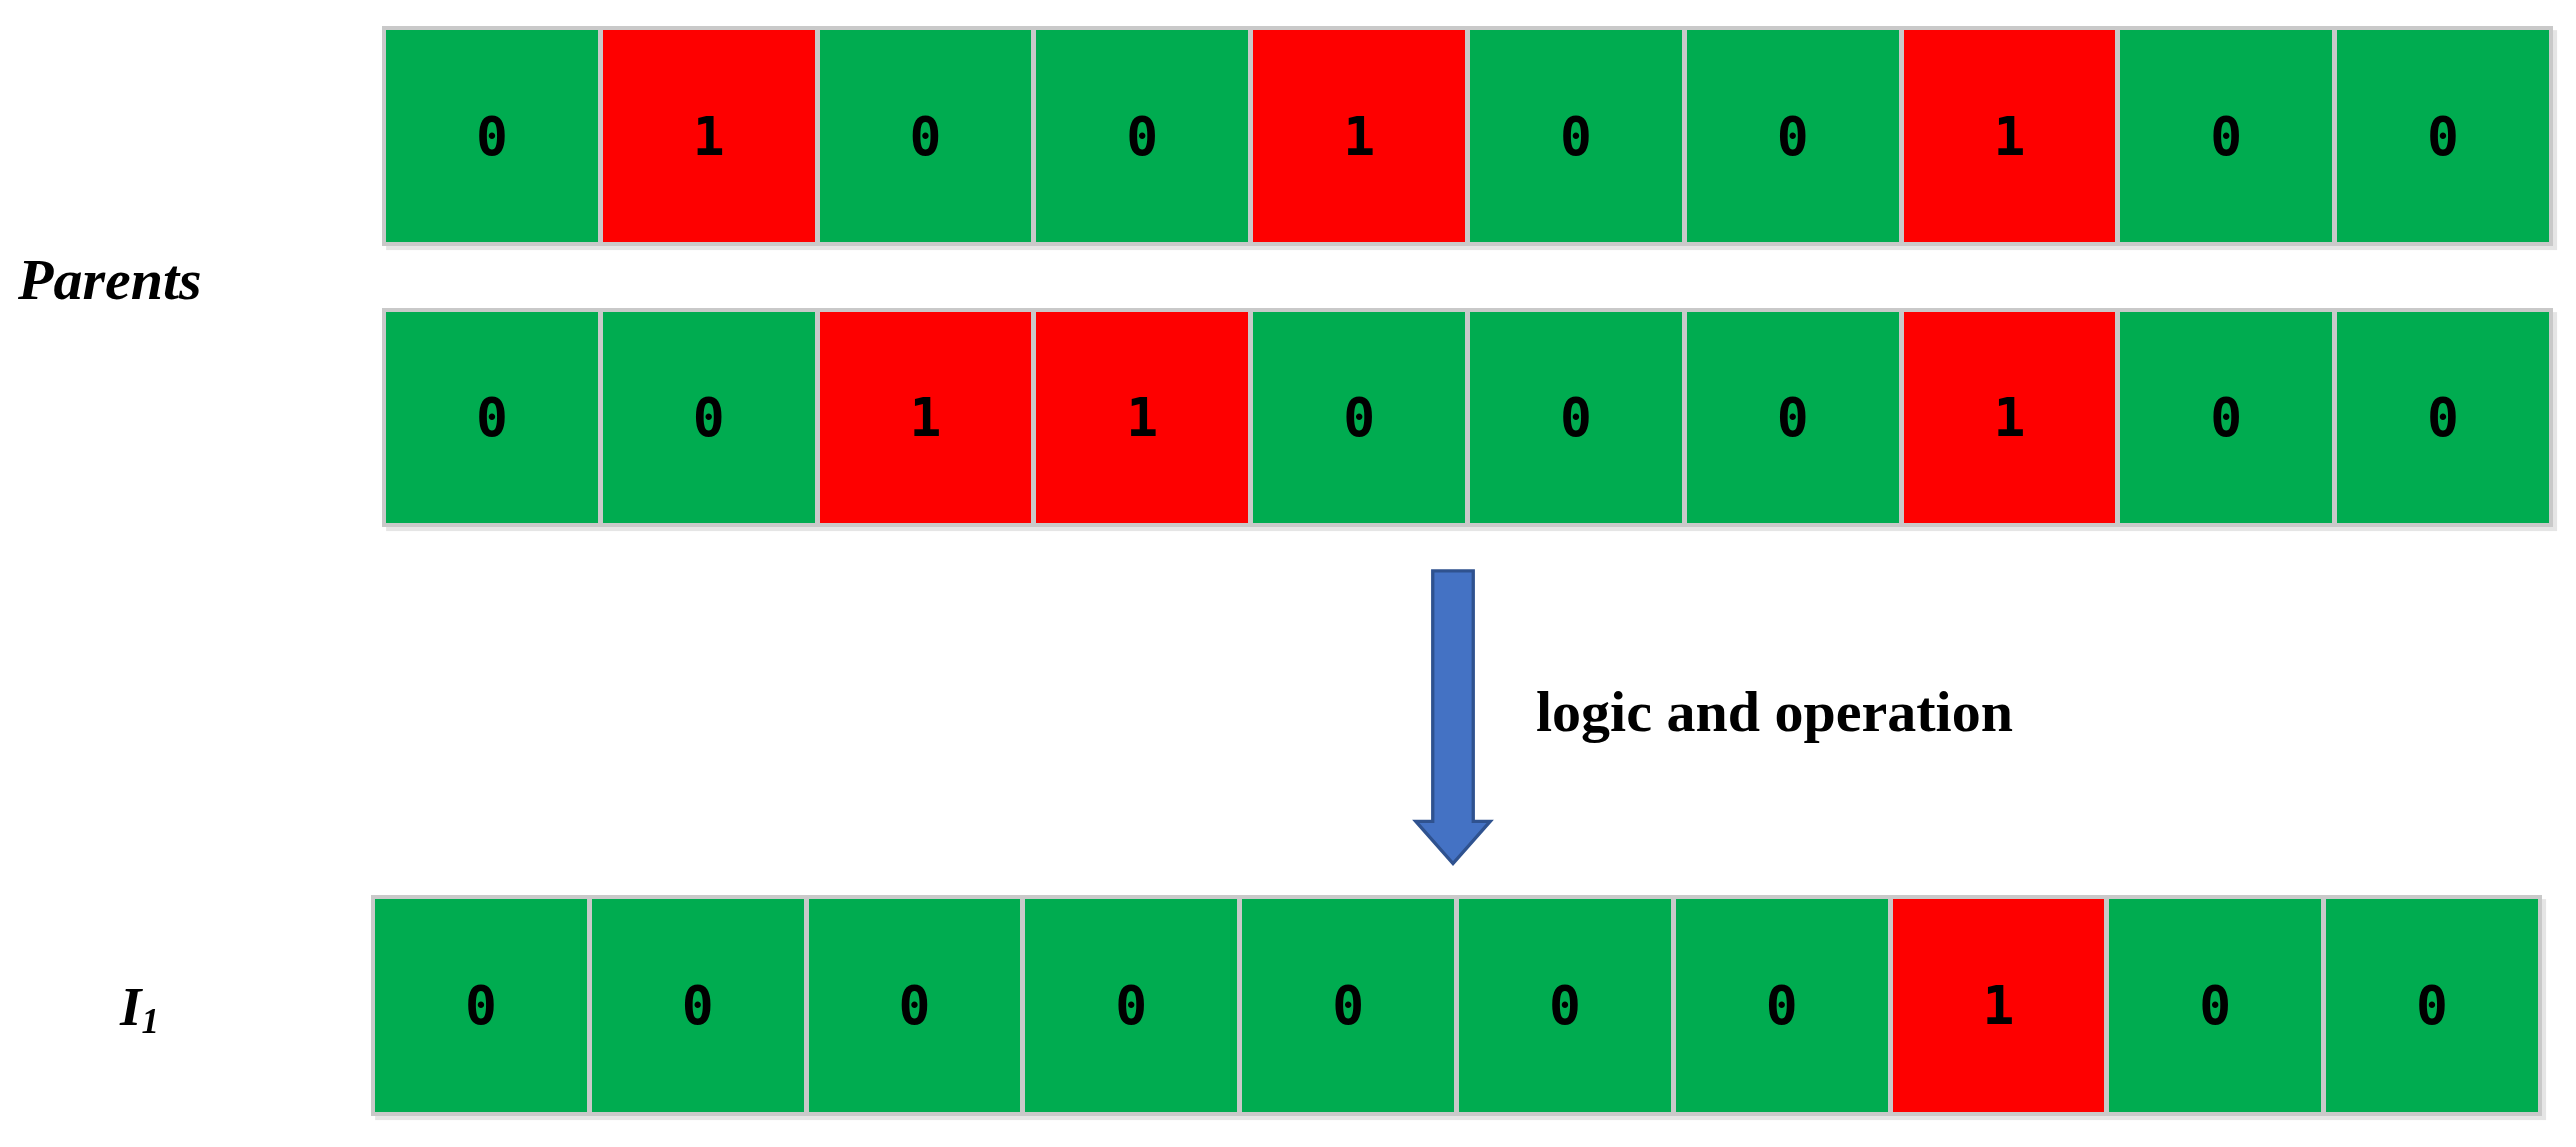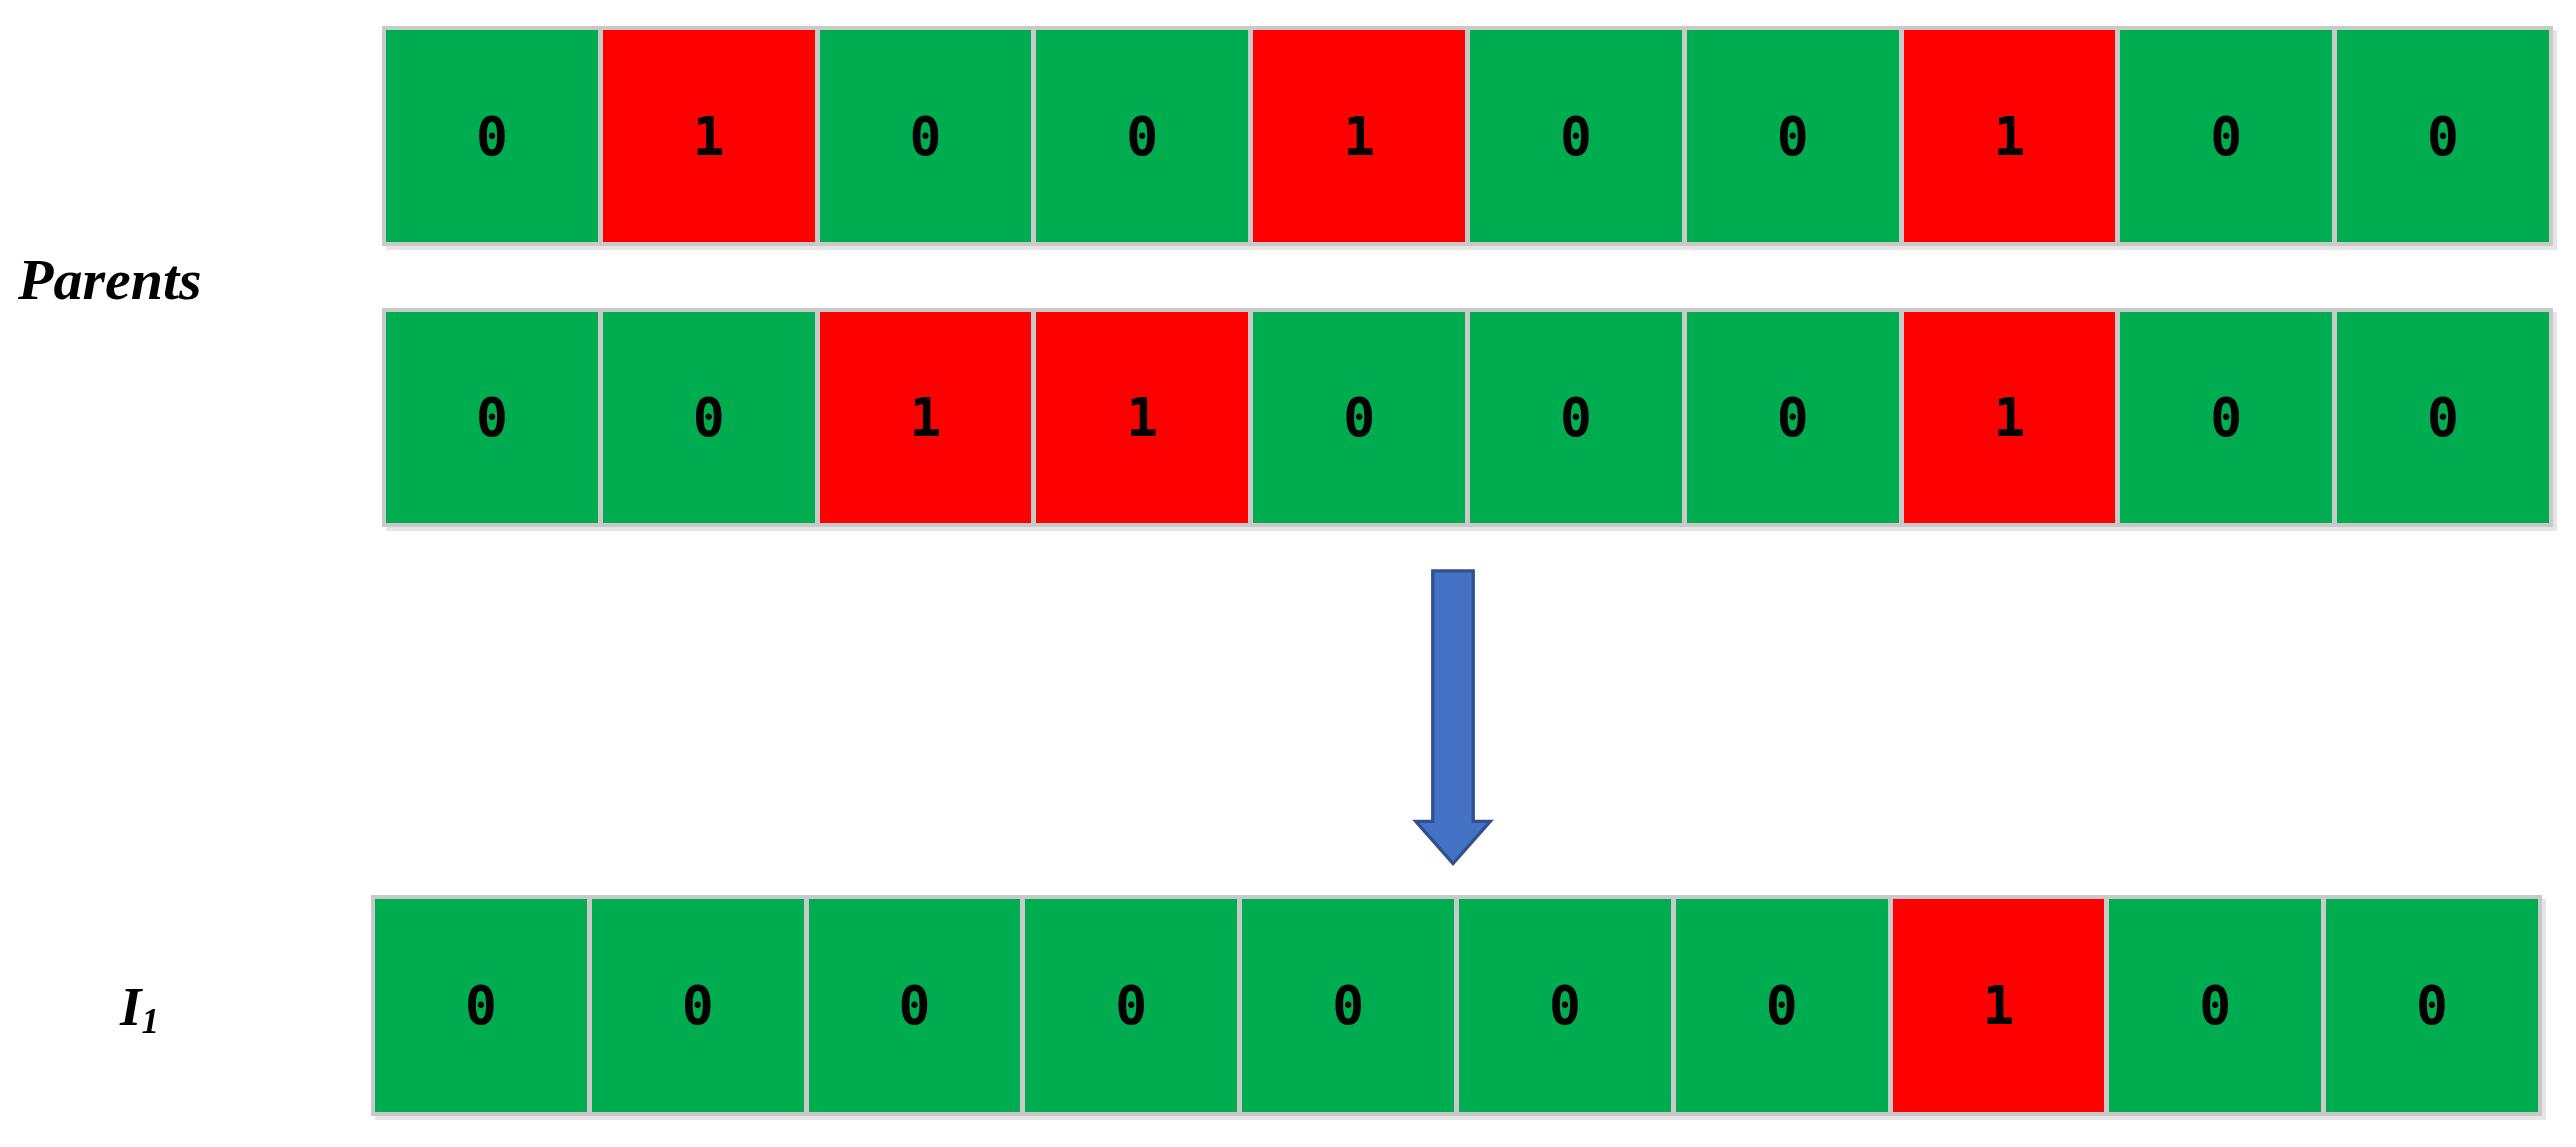--- a/index.html
+++ b/index.html
@@ -108,20 +108,21 @@
       <div class="cell" style="background: rgb(0, 172, 80); color: rgb(0, 0, 0);">0</div>
       <div class="cell" style="background: rgb(0, 172, 80); color: rgb(0, 0, 0);">0</div>
     </div>
 
   <div class="arrow-wrap">
     <svg width="86" height="298" viewBox="0 0 104 360" xmlns="http://www.w3.org/2000/svg">
       <polygon points="27.5,2 76.5,2 76.5,305 97,305 52,356 7,305 27.5,305" stroke-width="4" stroke-linejoin="miter" fill="#4472C4" stroke="#2F528F"></polygon>
     </svg>
   </div>
 
+  <span class="op-label">logic and operation</span>
 
   <span class="side-label i1-label">
     <span>I</span><span class="sub">1</span>
   </span>
 
   <div class="chromosome row3" style="background: rgb(201, 201, 201);">
       <div class="cell" style="background: rgb(0, 172, 80); color: rgb(0, 0, 0);">0</div>
       <div class="cell" style="background: rgb(0, 172, 80); color: rgb(0, 0, 0);">0</div>
       <div class="cell" style="background: rgb(0, 172, 80); color: rgb(0, 0, 0);">0</div>
       <div class="cell" style="background: rgb(0, 172, 80); color: rgb(0, 0, 0);">0</div>

